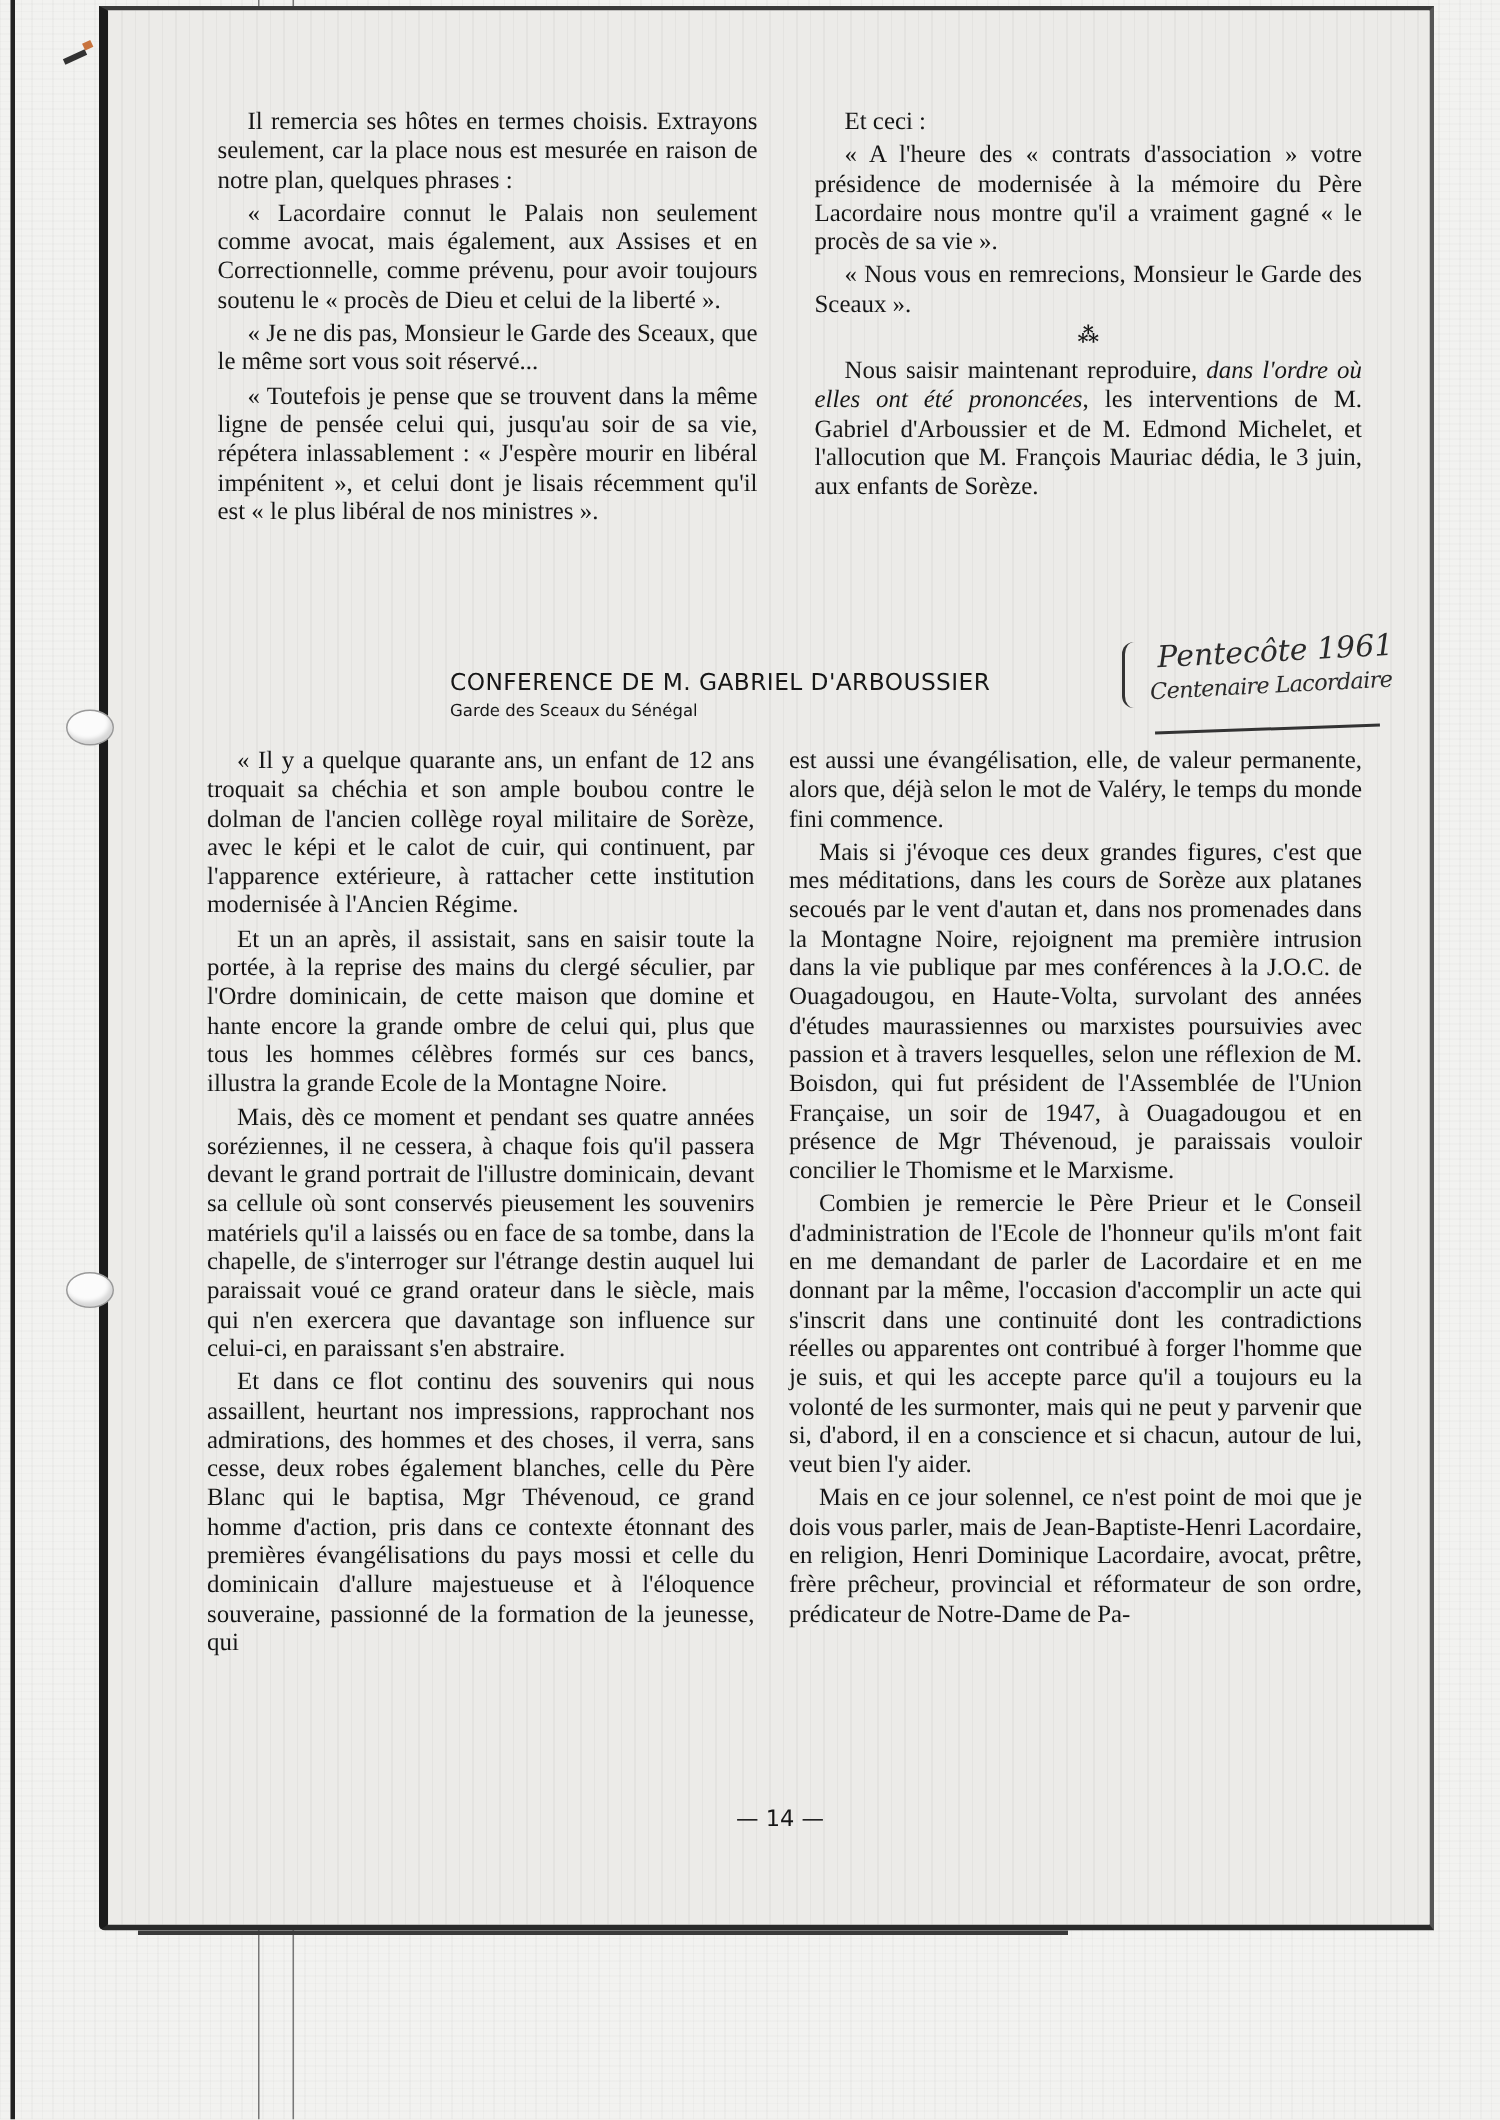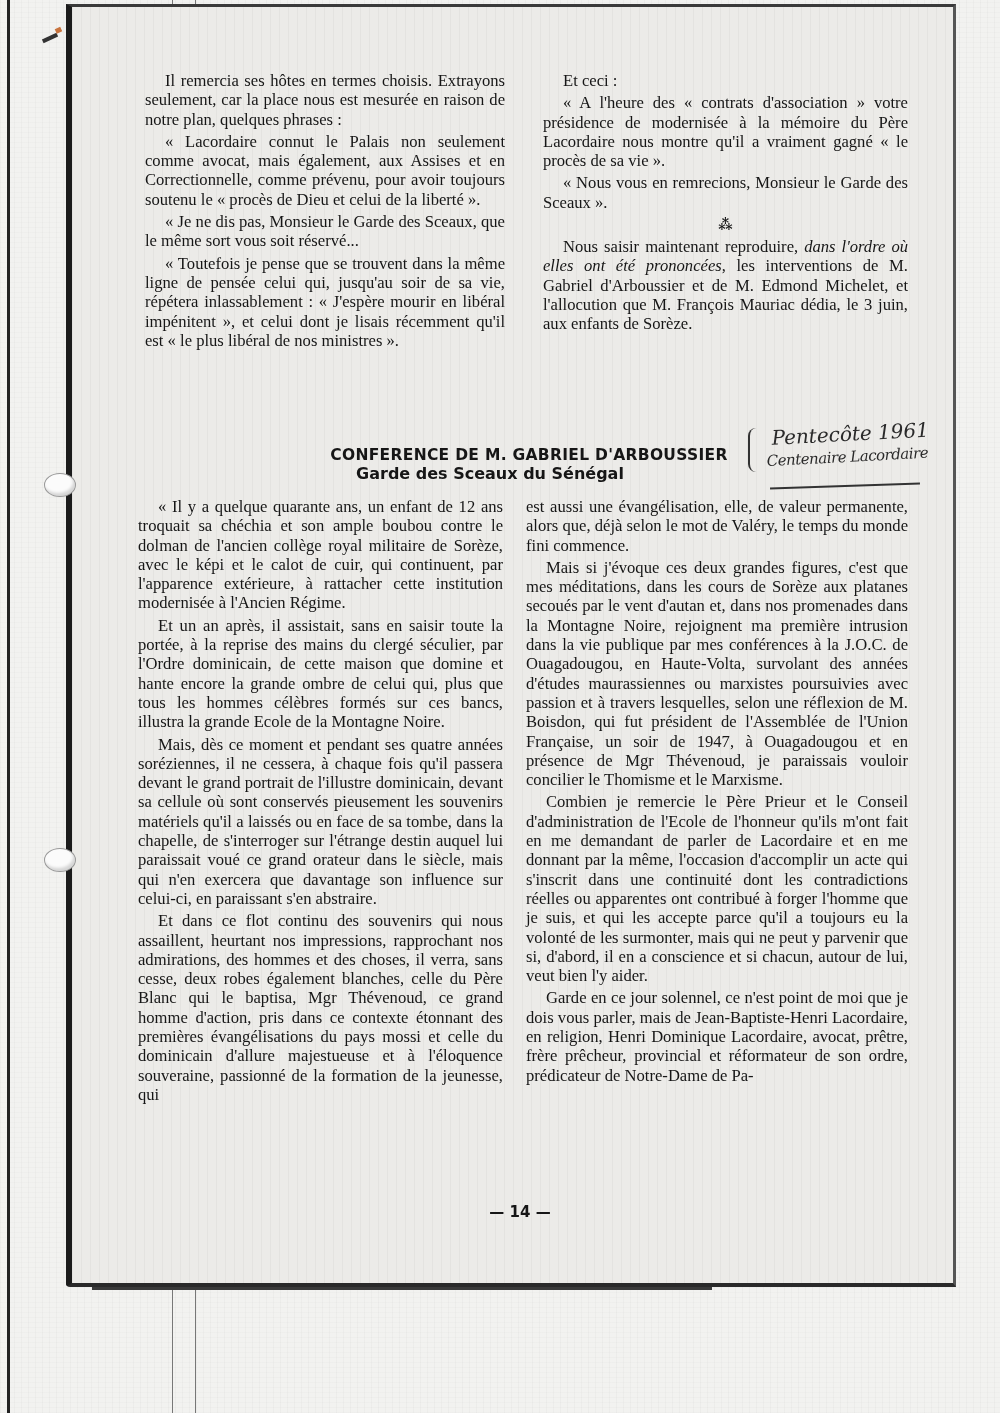--- a/index.html
+++ b/index.html
@@ -57,45 +57,45 @@
   .col-tr { left: 543px; top: 71px; width: 365px; }
   .col-bl { left: 138px; top: 497px; width: 365px; }
   .col-br { left: 526px; top: 497px; width: 382px; }
 
   .stars {
     text-align: center; font-size: 14px; line-height: 9px; margin: 8px 0 8px 0; font-weight: bold;
   }
   .italic { font-style: italic; }
 
   .heading-block {
-    position: absolute; left: 300px; top: 445px; width: 460px; text-align: center;
-    font-family: "DejaVu Sans", "Liberation Sans", sans-serif; font-weight: bold;
+    position: absolute; left: 300px; top: 445px; width: 460px; text-align: left;
+    font-family: "DejaVu Sans", "Liberation Sans", sans-serif; font-weight: normal;
   }
   .heading-title { font-size: 15.5px; letter-spacing: 0.3px; line-height: 20px; display: block; padding-right: 2px; }
-  .heading-sub { font-size: 16px; line-height: 18px; display: block; padding-right: 80px; }
+  .heading-sub { font-size: 11px; line-height: 18px; display: block; padding-right: 80px; }
 
   .handwritten {
     position: absolute; left: 760px; top: 422px; width: 170px;
     font-family: "DejaVu Serif", serif; font-style: italic; color: #2a2a2a;
     transform: rotate(-3deg);
   }
   .hw-line1 { font-size: 20px; display: block; line-height: 24px; padding-left: 12px; }
   .hw-line2 { font-size: 15px; display: block; line-height: 22px; padding-left: 6px; letter-spacing: -0.5px; }
   .hw-brace {
     position: absolute; left: 748px; top: 428px; width: 10px; height: 44px;
     border-left: 2px solid #333; border-radius: 8px 0 0 8px;
   }
   .hw-underline {
     position: absolute; left: 770px; top: 485px; width: 150px; height: 2px; background: #333;
     transform: rotate(-2deg);
   }
 
   .page-number {
     position: absolute; left: 460px; top: 1203px; width: 120px; text-align: center;
-    font-family: "DejaVu Sans", sans-serif; font-weight: bold; font-size: 15px;
+    font-family: "DejaVu Sans", sans-serif; font-weight: normal; font-size: 15px;
   }
 </style>
 </head>
 <body>
 
 <div class="scan-bg"></div>
 <div class="outer-edge-left"></div>
 <div class="vline" style="left:172px"></div>
 <div class="vline" style="left:195px"></div>
 <div class="mark-tl"></div>
@@ -137,16 +137,16 @@
   <p>« Il y a quelque quarante ans, un enfant de 12 ans troquait sa chéchia et son ample boubou contre le dolman de l'ancien collège royal militaire de Sorèze, avec le képi et le calot de cuir, qui continuent, par l'apparence extérieure, à rattacher cette institution modernisée à l'Ancien Régime.</p>
   <p>Et un an après, il assistait, sans en saisir toute la portée, à la reprise des mains du clergé séculier, par l'Ordre dominicain, de cette maison que domine et hante encore la grande ombre de celui qui, plus que tous les hommes célèbres formés sur ces bancs, illustra la grande Ecole de la Montagne Noire.</p>
   <p>Mais, dès ce moment et pendant ses quatre années soréziennes, il ne cessera, à chaque fois qu'il passera devant le grand portrait de l'illustre dominicain, devant sa cellule où sont conservés pieusement les souvenirs matériels qu'il a laissés ou en face de sa tombe, dans la chapelle, de s'interroger sur l'étrange destin auquel lui paraissait voué ce grand orateur dans le siècle, mais qui n'en exercera que davantage son influence sur celui-ci, en paraissant s'en abstraire.</p>
   <p>Et dans ce flot continu des souvenirs qui nous assaillent, heurtant nos impressions, rapprochant nos admirations, des hommes et des choses, il verra, sans cesse, deux robes également blanches, celle du Père Blanc qui le baptisa, Mgr Thévenoud, ce grand homme d'action, pris dans ce contexte étonnant des premières évangélisations du pays mossi et celle du dominicain d'allure majestueuse et à l'éloquence souveraine, passionné de la formation de la jeunesse, qui</p>
 </div>
 
 <div class="col col-br">
   <p class="noindent">est aussi une évangélisation, elle, de valeur permanente, alors que, déjà selon le mot de Valéry, le temps du monde fini commence.</p>
   <p>Mais si j'évoque ces deux grandes figures, c'est que mes méditations, dans les cours de Sorèze aux platanes secoués par le vent d'autan et, dans nos promenades dans la Montagne Noire, rejoignent ma première intrusion dans la vie publique par mes conférences à la J.O.C. de Ouagadougou, en Haute-Volta, survolant des années d'études maurassiennes ou marxistes poursuivies avec passion et à travers lesquelles, selon une réflexion de M. Boisdon, qui fut président de l'Assemblée de l'Union Française, un soir de 1947, à Ouagadougou et en présence de Mgr Thévenoud, je paraissais vouloir concilier le Thomisme et le Marxisme.</p>
   <p>Combien je remercie le Père Prieur et le Conseil d'administration de l'Ecole de l'honneur qu'ils m'ont fait en me demandant de parler de Lacordaire et en me donnant par la même, l'occasion d'accomplir un acte qui s'inscrit dans une continuité dont les contradictions réelles ou apparentes ont contribué à forger l'homme que je suis, et qui les accepte parce qu'il a toujours eu la volonté de les surmonter, mais qui ne peut y parvenir que si, d'abord, il en a conscience et si chacun, autour de lui, veut bien l'y aider.</p>
-  <p>Garde en ce jour solennel, ce n'est point de moi que je dois vous parler, mais de Jean-Baptiste-Henri Lacordaire, en religion, Henri Dominique Lacordaire, avocat, prêtre, frère prêcheur, provincial et réformateur de son ordre, prédicateur de Notre-Dame de Pa-</p>
+  <p>Mais en ce jour solennel, ce n'est point de moi que je dois vous parler, mais de Jean-Baptiste-Henri Lacordaire, en religion, Henri Dominique Lacordaire, avocat, prêtre, frère prêcheur, provincial et réformateur de son ordre, prédicateur de Notre-Dame de Pa-</p>
 </div>
 
 <div class="page-number">— 14 —</div>
 
 </body></html>

